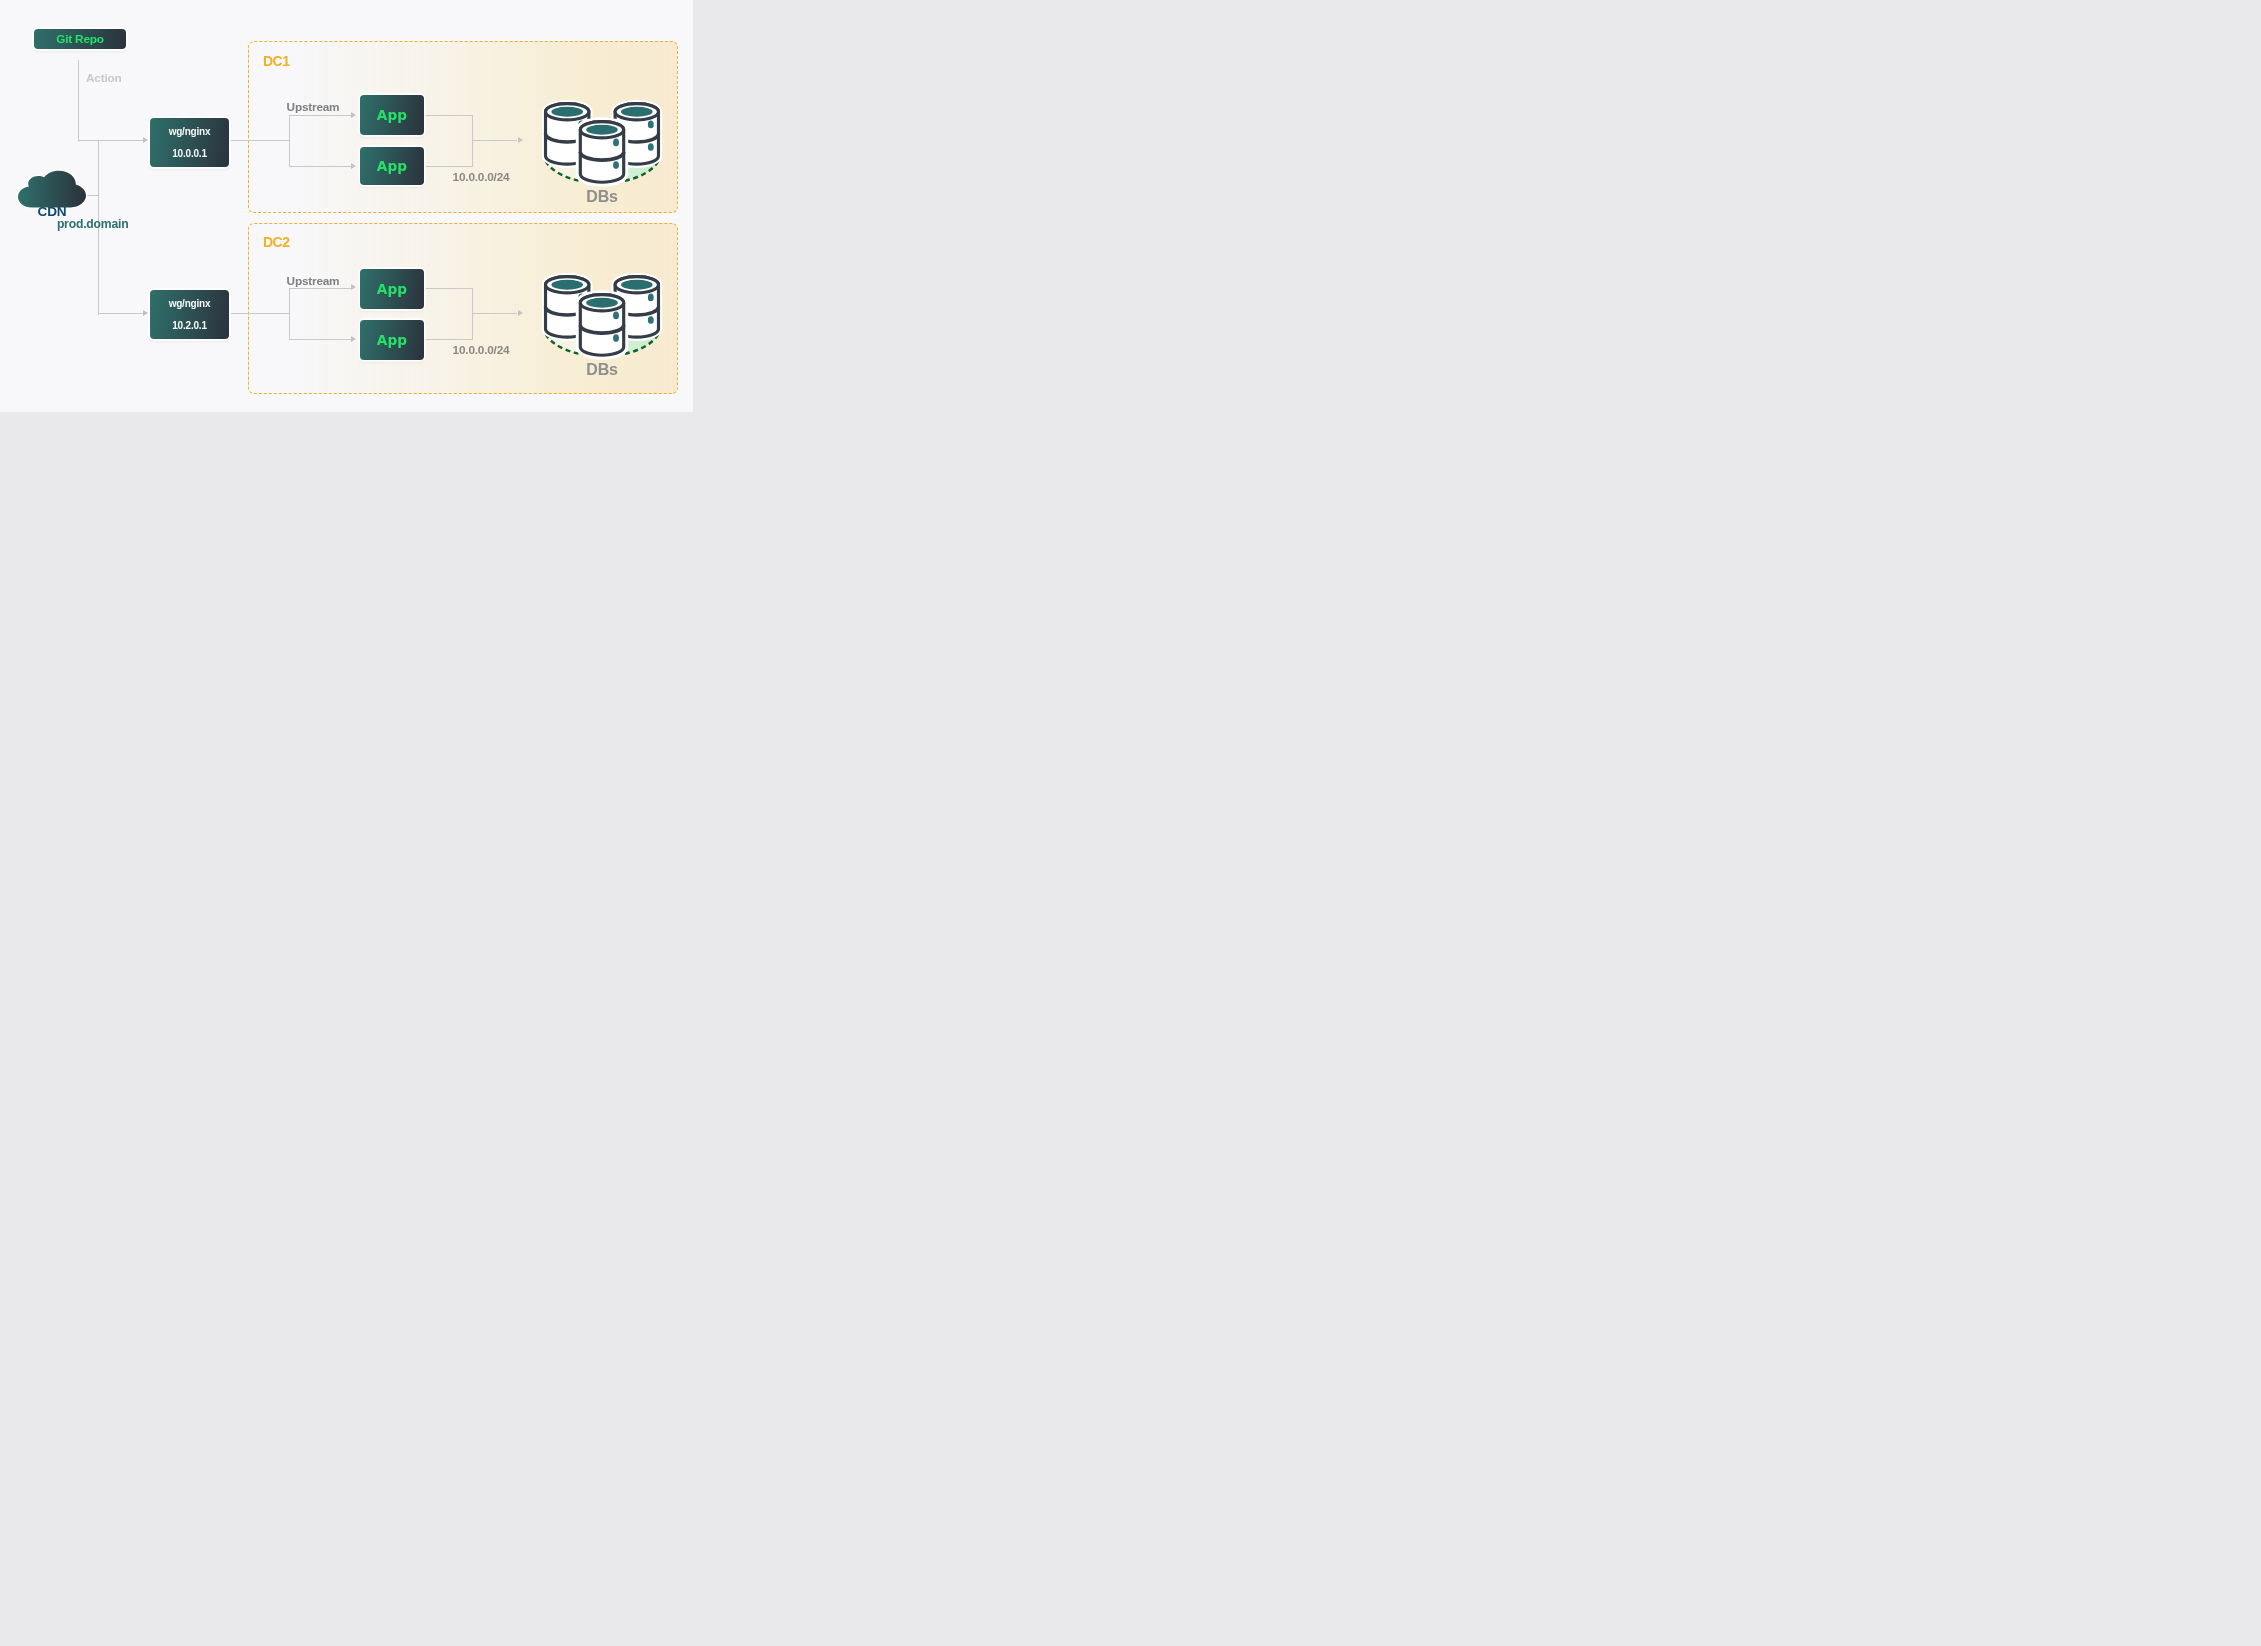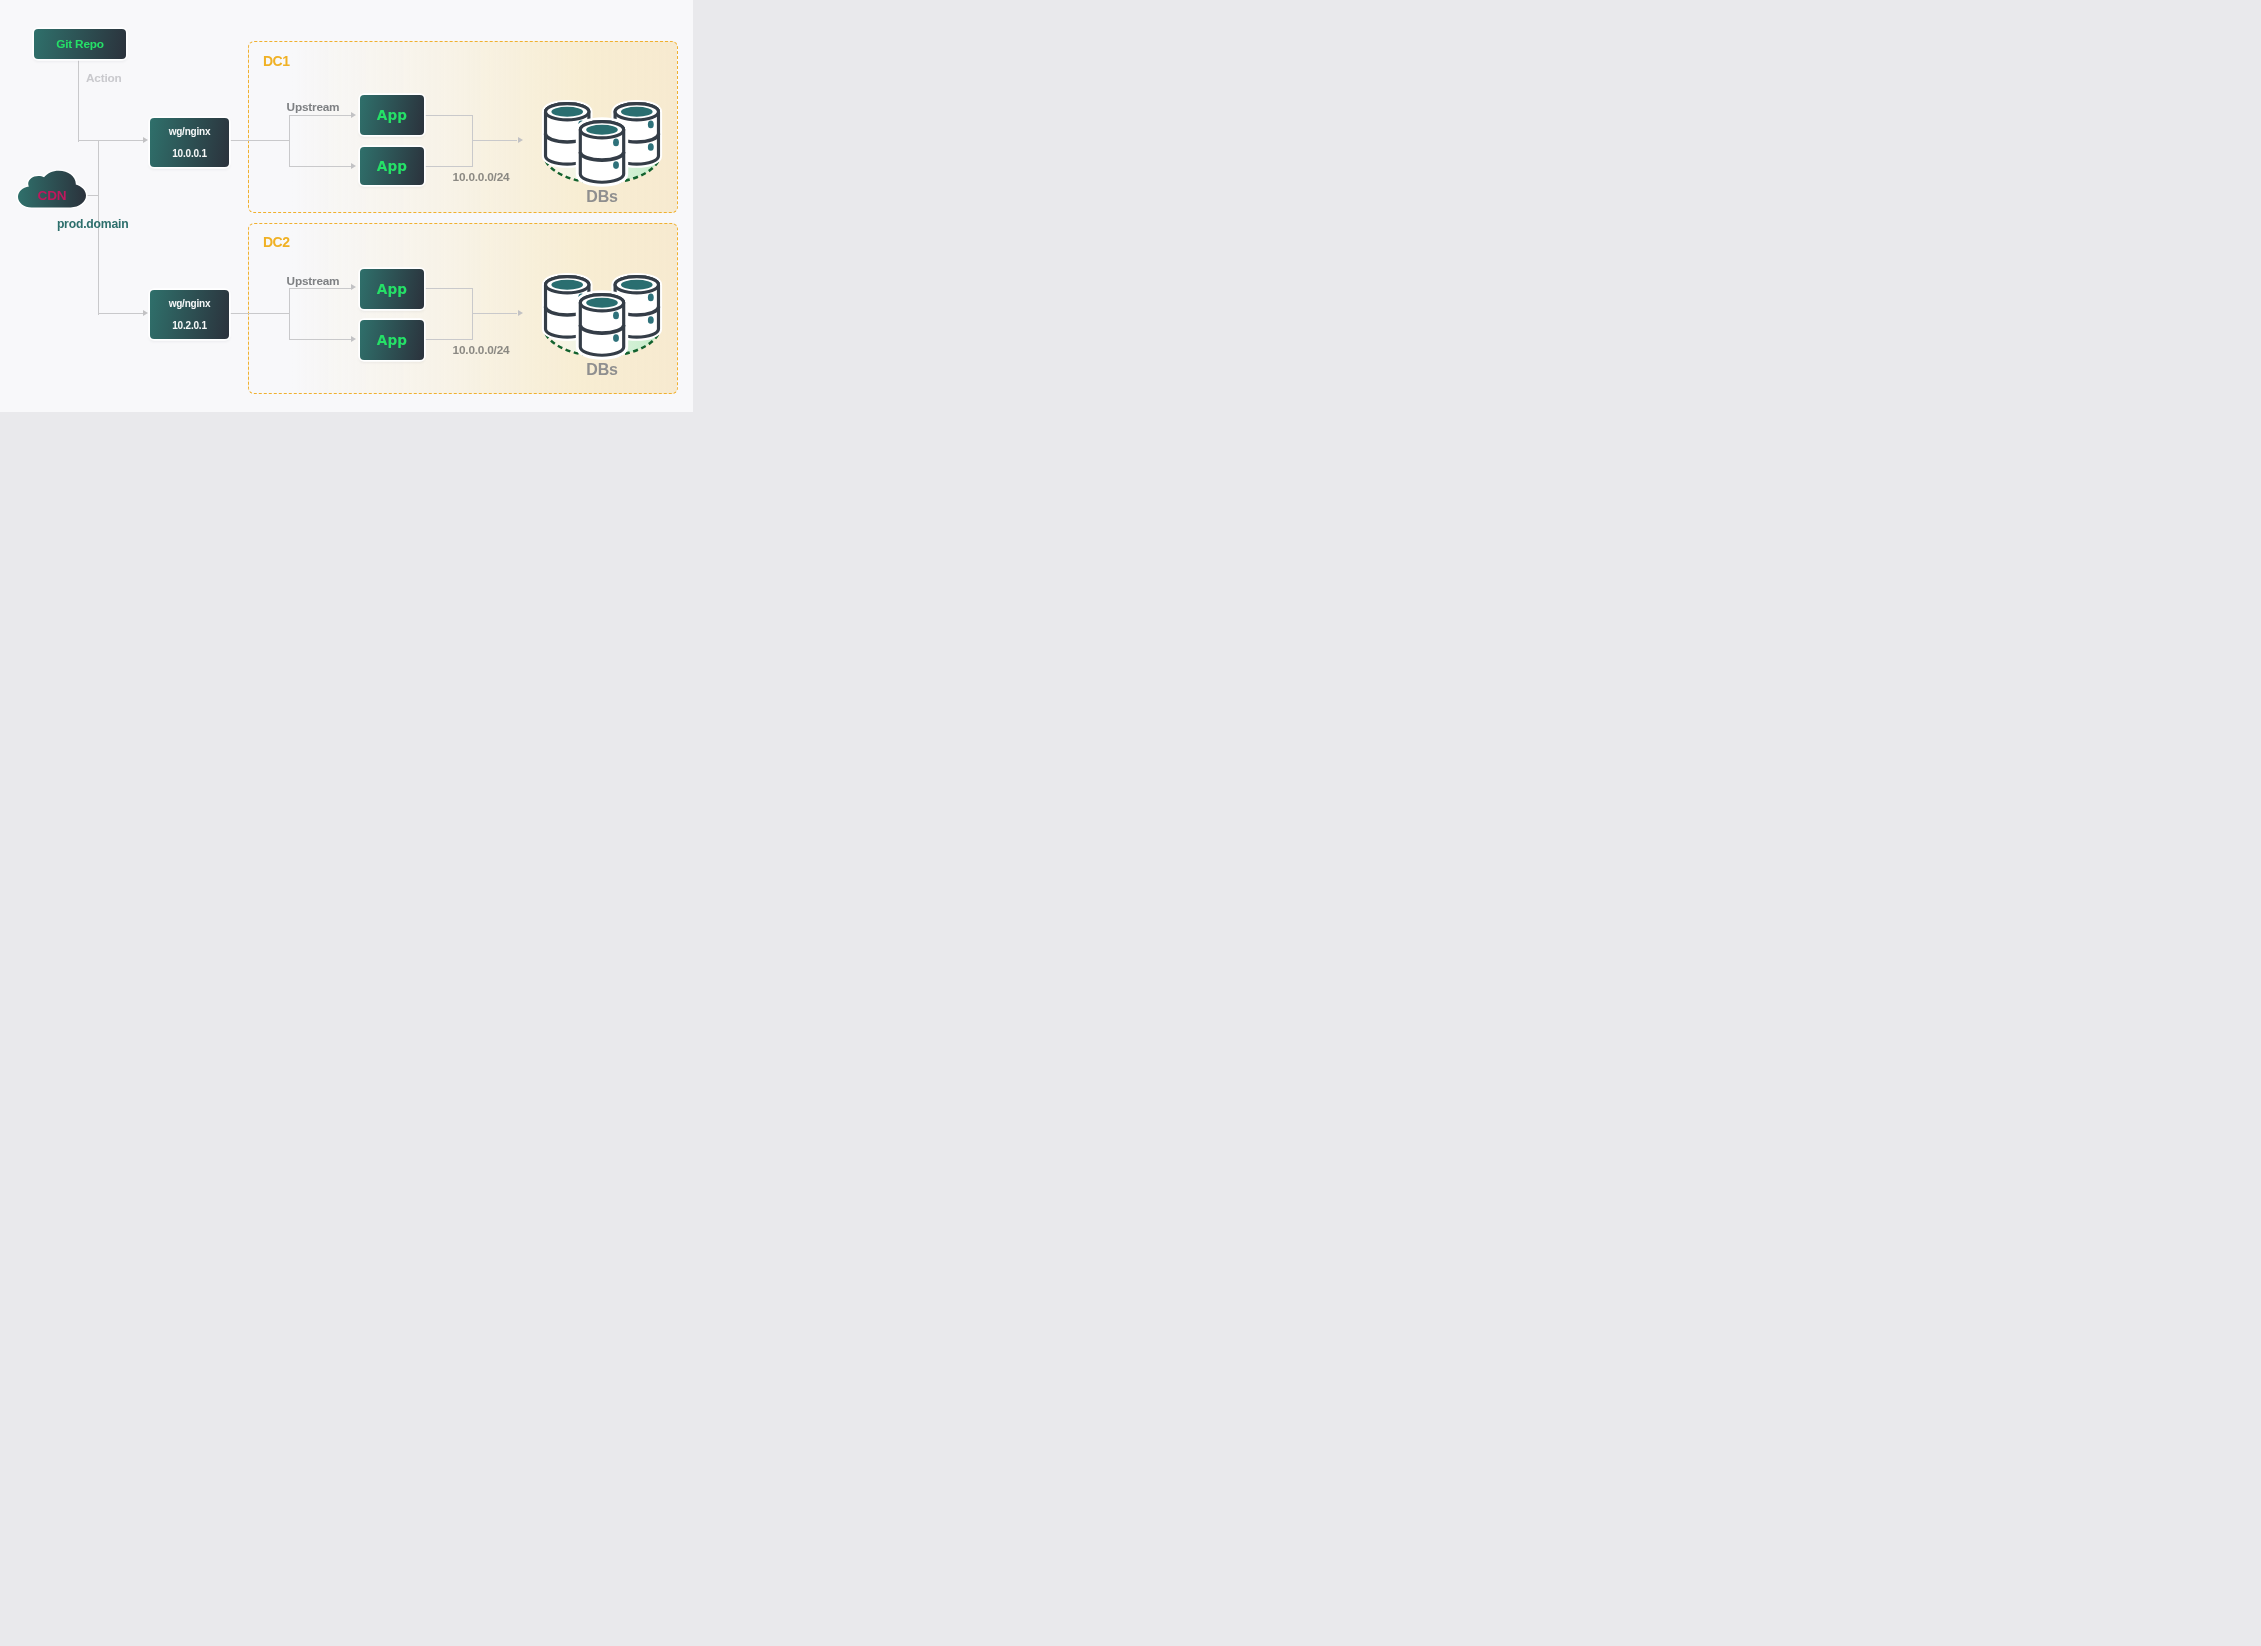--- a/index.html
+++ b/index.html
@@ -38,21 +38,21 @@
     position:absolute;width:0;height:0;z-index:2;
     border-top:3.6px solid transparent;border-bottom:3.6px solid transparent;
     border-left:5.4px solid #c2c2c4;
   }
   
   .lbl{position:absolute;font-weight:bold;z-index:2;text-align:center;letter-spacing:-0.2px;}
   .lbl-action{color:#c9c9cd;font-size:11.8px;text-align:left;}
   .lbl-upstream{color:#7e8083;font-size:11.8px;}
   .lbl-subnet{color:#8b8983;font-size:11.8px;}
   .lbl-dbs{color:#8f8f8f;font-size:16px;}
-  .lbl-cdn{color:#be185d;font-size:13.6px;z-index:4;}
+  .lbl-cdn{color:#0c4a6e;font-size:13.6px;z-index:4;margin-top:16px;}
   .lbl-domain{color:#2d6f6c;font-size:12.2px;}
   .icon-svg{position:absolute;z-index:3;overflow:visible;}
   .hiddendefs{position:absolute;width:0;height:0;}
 </style>
 </head>
 <body>
 
 <div class="stage">
 
   <svg class="hiddendefs" aria-hidden="true">
@@ -109,21 +109,21 @@
   <div class="ln" style="left:289px;top:288px;width:62px;height:1.4px;"></div>
   <div class="ah" style="left:351px;top:284px;"></div>
   <div class="ln" style="left:289px;top:339px;width:62px;height:1.4px;"></div>
   <div class="ah" style="left:351px;top:336px;"></div>
   <div class="ln" style="left:423px;top:288px;width:49px;height:1.4px;"></div>
   <div class="ln" style="left:423px;top:339px;width:49px;height:1.4px;"></div>
   <div class="ln" style="left:472px;top:288px;width:1.4px;height:52px;"></div>
   <div class="ln" style="left:472px;top:313px;width:45px;height:1.4px;"></div>
   <div class="ah" style="left:518px;top:310px;"></div>
 
-  <div class="node" style="left:34px;top:29px;width:92px;height:30px;justify-content:center;">
+  <div class="node" style="left:34px;top:29px;width:92px;height:20px;justify-content:center;">
     <span class="green git-label">Git Repo</span>
   </div>
 
   <div class="lbl lbl-action" style="left:86px;top:71px;width:63px;">Action</div>
 
   <svg class="icon-svg" style="left:18px;top:168px;" width="68" height="42" viewBox="0 0 640 512" preserveAspectRatio="none">
     <g transform="translate(640,0) scale(-1,1)">
       <use href="#cloudPath" fill="none" stroke="#ffffff" stroke-width="30"></use>
       <use href="#cloudPath" fill="url(#cloudGrad)"></use>
     </g>

